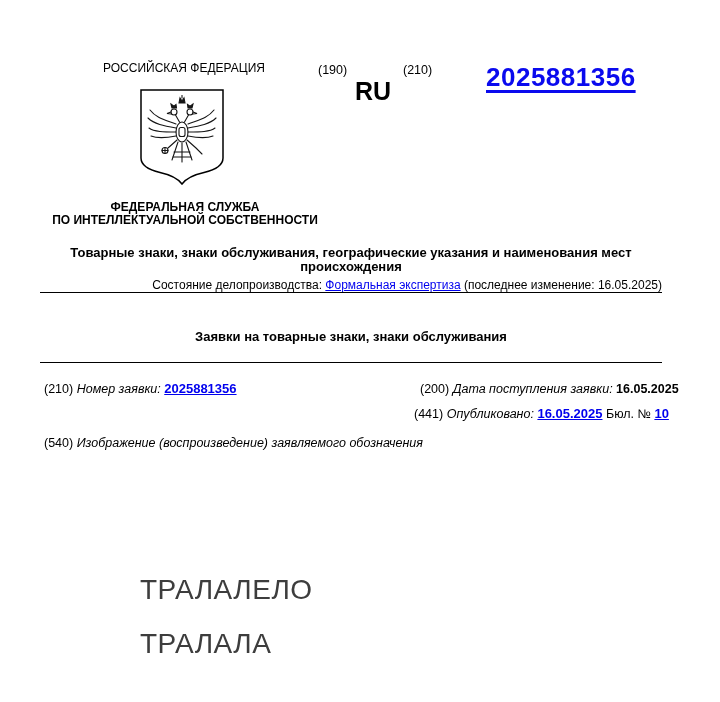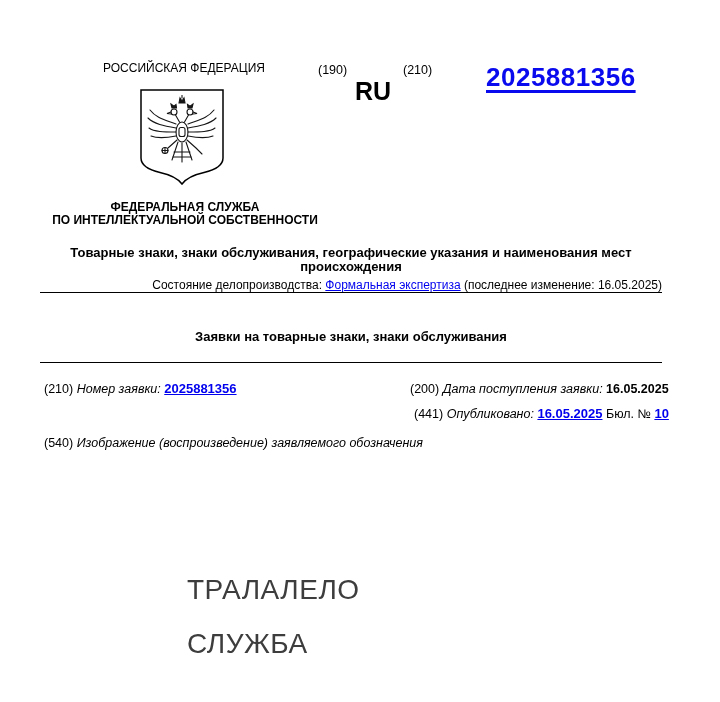--- a/index.html
+++ b/index.html
@@ -30,31 +30,31 @@
                line-height:13px;white-space:nowrap;}
   .rule{left:40px;width:622px;height:0;border-top:1px solid #000;}
   .rule1{top:292px;}
   .rule2{top:362px;}
   .sub-title{left:40px;top:318px;width:622px;text-align:center;font-size:13px;
              font-weight:bold;line-height:14px;margin-top:12px;}
 
   
   .field{font-size:12.5px;line-height:14px;white-space:nowrap;}
   .f210{left:44px;top:382px;}
-  .f200{left:410px;top:382px;}
+  .f200{left:420px;top:382px;}
   .f441{left:414px;top:407px;}
   .f540{left:44px;top:436px;}
   .field i{font-style:italic;}
   .field b{font-weight:bold;}
   .doc-link{color:#0000ee;text-decoration:underline;}
   .field-link{color:#0000ee;font-weight:bold;font-size:13px;text-decoration:underline;}
 
   
   .mark{left:140px;top:576px;color:#3d3d3d;filter:blur(.35px);}
-  .mark-line{font-size:28px;line-height:28px;letter-spacing:.5px;white-space:nowrap;margin-left:47px;}
+  .mark-line{font-size:28px;line-height:28px;letter-spacing:.5px;white-space:nowrap;}
   .mark-line + .mark-line{margin-top:26px;}
 
   .emblem svg{display:block;}
 </style>
 </head>
 <body>
 
 <div class="abs country-name">РОССИЙСКАЯ ФЕДЕРАЦИЯ</div>
 <span class="abs inid-code c190">(190)</span>
 <span class="abs ru-code">RU</span>
@@ -132,14 +132,14 @@
   <a class="field-link">10</a>
 </div>
 
 <div class="abs field f540">
   <span>(540)</span>
   <i>Изображение (воспроизведение) заявляемого обозначения</i>
 </div>
 
 <div class="abs mark">
   <div class="mark-line">ТРАЛАЛЕЛО</div>
-  <div class="mark-line">СЛУЖБА</div>
+  <div class="mark-line">ТРАЛАЛА</div>
 </div>
 
 </body></html>

